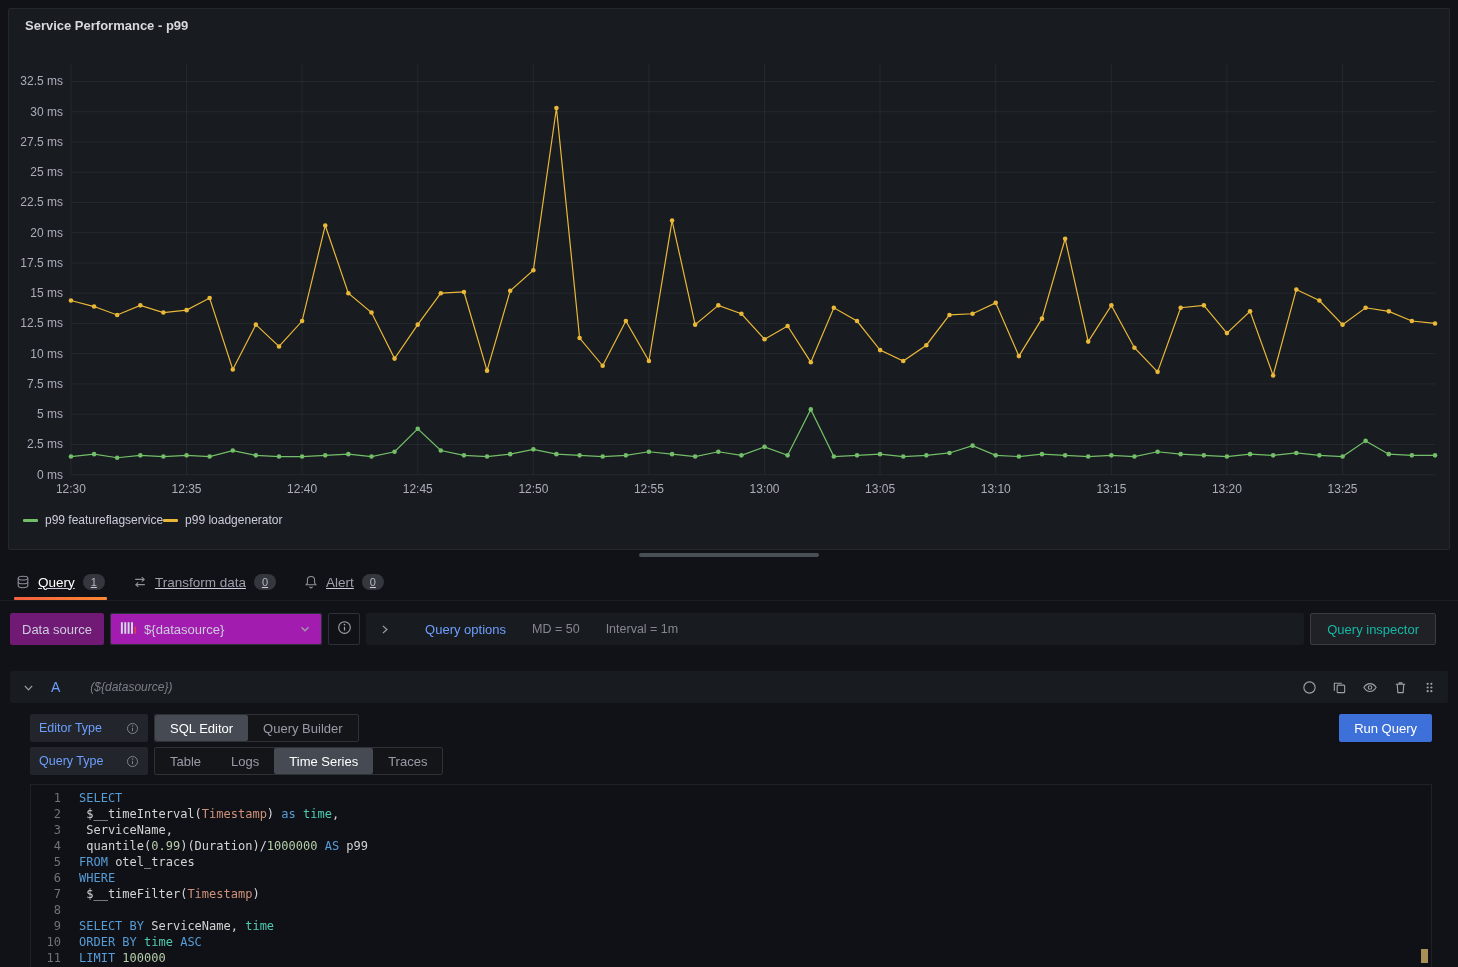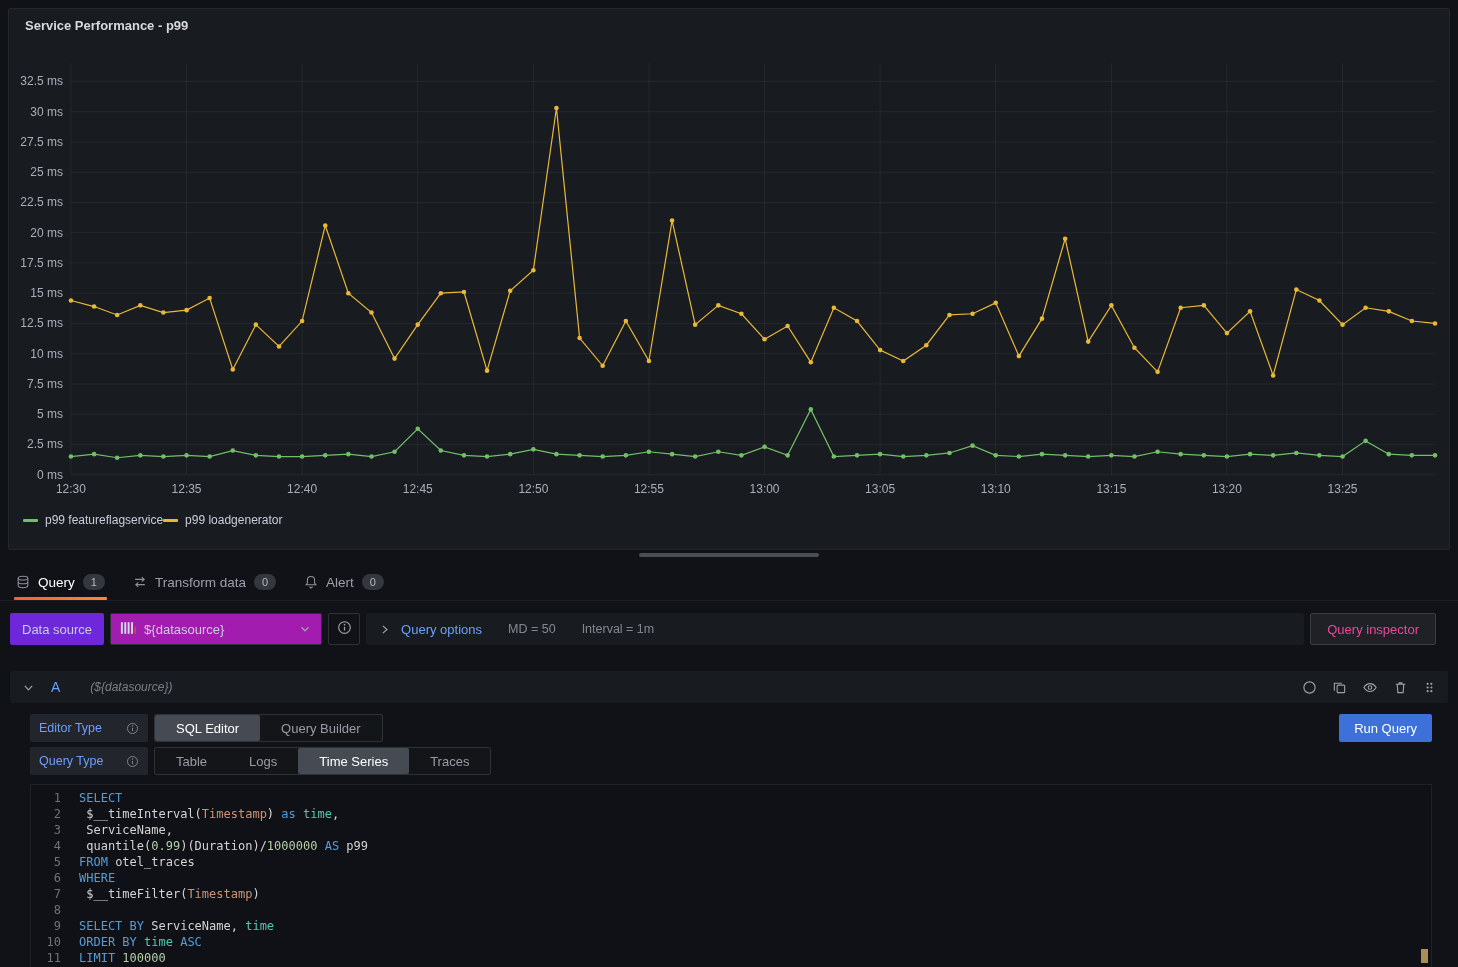--- a/index.html
+++ b/index.html
@@ -20,64 +20,64 @@
   .chart-wrap { height:470px; padding:0 4px; flex:none; }
   .chart-wrap svg { display:block; width:100%; height:100%; }
   .chart-wrap text { fill:rgba(204,204,220,0.82); font-size:12px; font-family:"Liberation Sans",sans-serif; }
   .legend { display:flex; padding:2px 16px 6px 14px; align-items:center; }
   .legend-item { display:flex; align-items:center; gap:7px; cursor:pointer; }
   .legend-mark { width:15px; height:3px; border-radius:1px; display:inline-block; }
   .legend-label { font-size:12px; color:#ccccdc; }
   .hscroll { width:180px; height:4px; border-radius:2px; background:#4a4e55; margin:3px auto 0; }
   
   .tabbar { display:flex; align-items:stretch; gap:20px; padding:0 12px; margin-top:7px; height:37px;
-            border-bottom:1px solid rgba(204,204,220,0.07); }
+            border-bottom:1px solid rgba(204,204,220,0.07);text-decoration:underline; }
   .tab { display:flex; align-items:center; gap:8px; padding:0 4px; position:relative;
          color:rgba(204,204,220,0.75); cursor:pointer; font-size:13.5px; }
   .tab .icon { display:flex; color:#8e929a; }
   .tab.active { color:#ffffff; }
   .tab.active::after { content:""; position:absolute; left:2px; right:2px; bottom:0; height:3px;
          background:linear-gradient(90deg,#f55f3e,#ff8833); border-radius:1px; }
   .count { background:#34373d; color:#b6b9c0; font-size:11px; padding:1px 8px; border-radius:9px; line-height:14px; }
   
   .ds-row { display:flex; align-items:center; margin:12px 22px 0 10px; height:32px; gap:6px; }
-  .ds-label { background:#6d28d9; height:32px; display:flex; align-items:center; padding:0 12px;
+  .ds-label { background:#701a75; height:32px; display:flex; align-items:center; padding:0 12px;
               border-radius:2px; color:#ccccdc; flex:none; }
   .ds-select { width:212px; height:32px; background:#a21caf; border:1px solid #2c3235; border-radius:2px;
                display:flex; align-items:center; padding:0 9px; gap:8px; cursor:pointer; flex:none; }
   .ds-select .chev { margin-left:auto; color:#9da1a8; display:flex; }
   .ds-value { color:#ccccdc; }
   .icon-btn32 { width:32px; height:32px; border:1px solid #2c3235; background:transparent; border-radius:2px;
                 display:flex; align-items:center; justify-content:center; color:#9da1a8; cursor:pointer; flex:none; }
   .qopts { flex:1; height:32px; background:#181b1f; border-radius:2px; display:flex; align-items:center;
            gap:10px; padding:0 12px; }
   .qopts .chev { color:#9da1a8; display:flex; cursor:pointer; }
-  .qopts .link { color:#6e9fff; cursor:pointer; }
+  .qopts .link { color:#6e9fff; cursor:pointer;margin-left:24px; }
   .qopts .meta { color:rgba(204,204,220,0.6); font-size:12.5px; margin-left:16px; }
-  .qi-btn { height:32px; padding:0 16px; background:#1f2126; border:1px solid #3a3d43; color:#ec4899;
+  .qi-btn { height:32px; padding:0 16px; background:#1f2126; border:1px solid #3a3d43; color:#14b8a6;
             border-radius:2px; font-size:13px; cursor:pointer; font-family:inherit; flex:none; }
   
   .query-section { margin:26px 10px 0; }
   .query-header { height:32px; background:#181b1f; display:flex; align-items:center; padding:0 12px; gap:8px;
                   border-radius:2px; }
   .query-header .chev { color:#9da1a8; display:flex; cursor:pointer; }
   .ref-id { color:#6e9fff; font-size:14px; font-weight:500; margin-left:8px; }
   .ds-hint { font-style:italic; color:rgba(204,204,220,0.55); font-size:12px; margin-left:22px; }
   .header-icons { margin-left:auto; display:flex; gap:15px; color:#9da1a8; align-items:center; }
   .hicon { cursor:pointer; display:flex; }
   .query-body { padding:6px 16px 0 20px; }
   .form-row { display:flex; align-items:flex-start; margin-top:5px; }
   .field-label { width:118px; height:28px; background:#22252b; display:flex; align-items:center;
                  justify-content:space-between; padding:0 9px; border-radius:2px; color:#6e9fff;
                  font-size:12.5px; flex:none; }
   .field-label .info { color:#7e838b; display:flex; }
   .radio-group { display:flex; margin-left:6px; background:#131519; border:1px solid #2c3235;
                  border-radius:2px; height:28px; align-items:stretch; }
   .radio-btn { background:transparent; border:none; color:rgba(204,204,220,0.72); font-size:13px;
-               padding:0 21px; cursor:pointer; font-family:inherit; border-radius:2px; }
+               padding:0 15px; cursor:pointer; font-family:inherit; border-radius:2px; }
   .radio-btn.active { background:#464b53; color:#ffffff; }
   .run-btn { margin-left:auto; height:28px; padding:0 15px; background:#3d71d9; border:none; border-radius:2px;
              color:#ffffff; font-size:13px; cursor:pointer; font-family:inherit; }
   
   .sql-editor { position:relative; margin-top:9px; background:#101116; border:1px solid #1e2126;
                 padding:5px 0 10px; min-height:186px;
                 font-family:"DejaVu Sans Mono", monospace; font-size:12px; line-height:16px; }
   .code-line { display:flex; }
   .ln { width:48px; text-align:right; padding-right:18px; color:#6e7379; user-select:none; flex:none; }
   .code { white-space:pre; color:#d4d4d4; }

